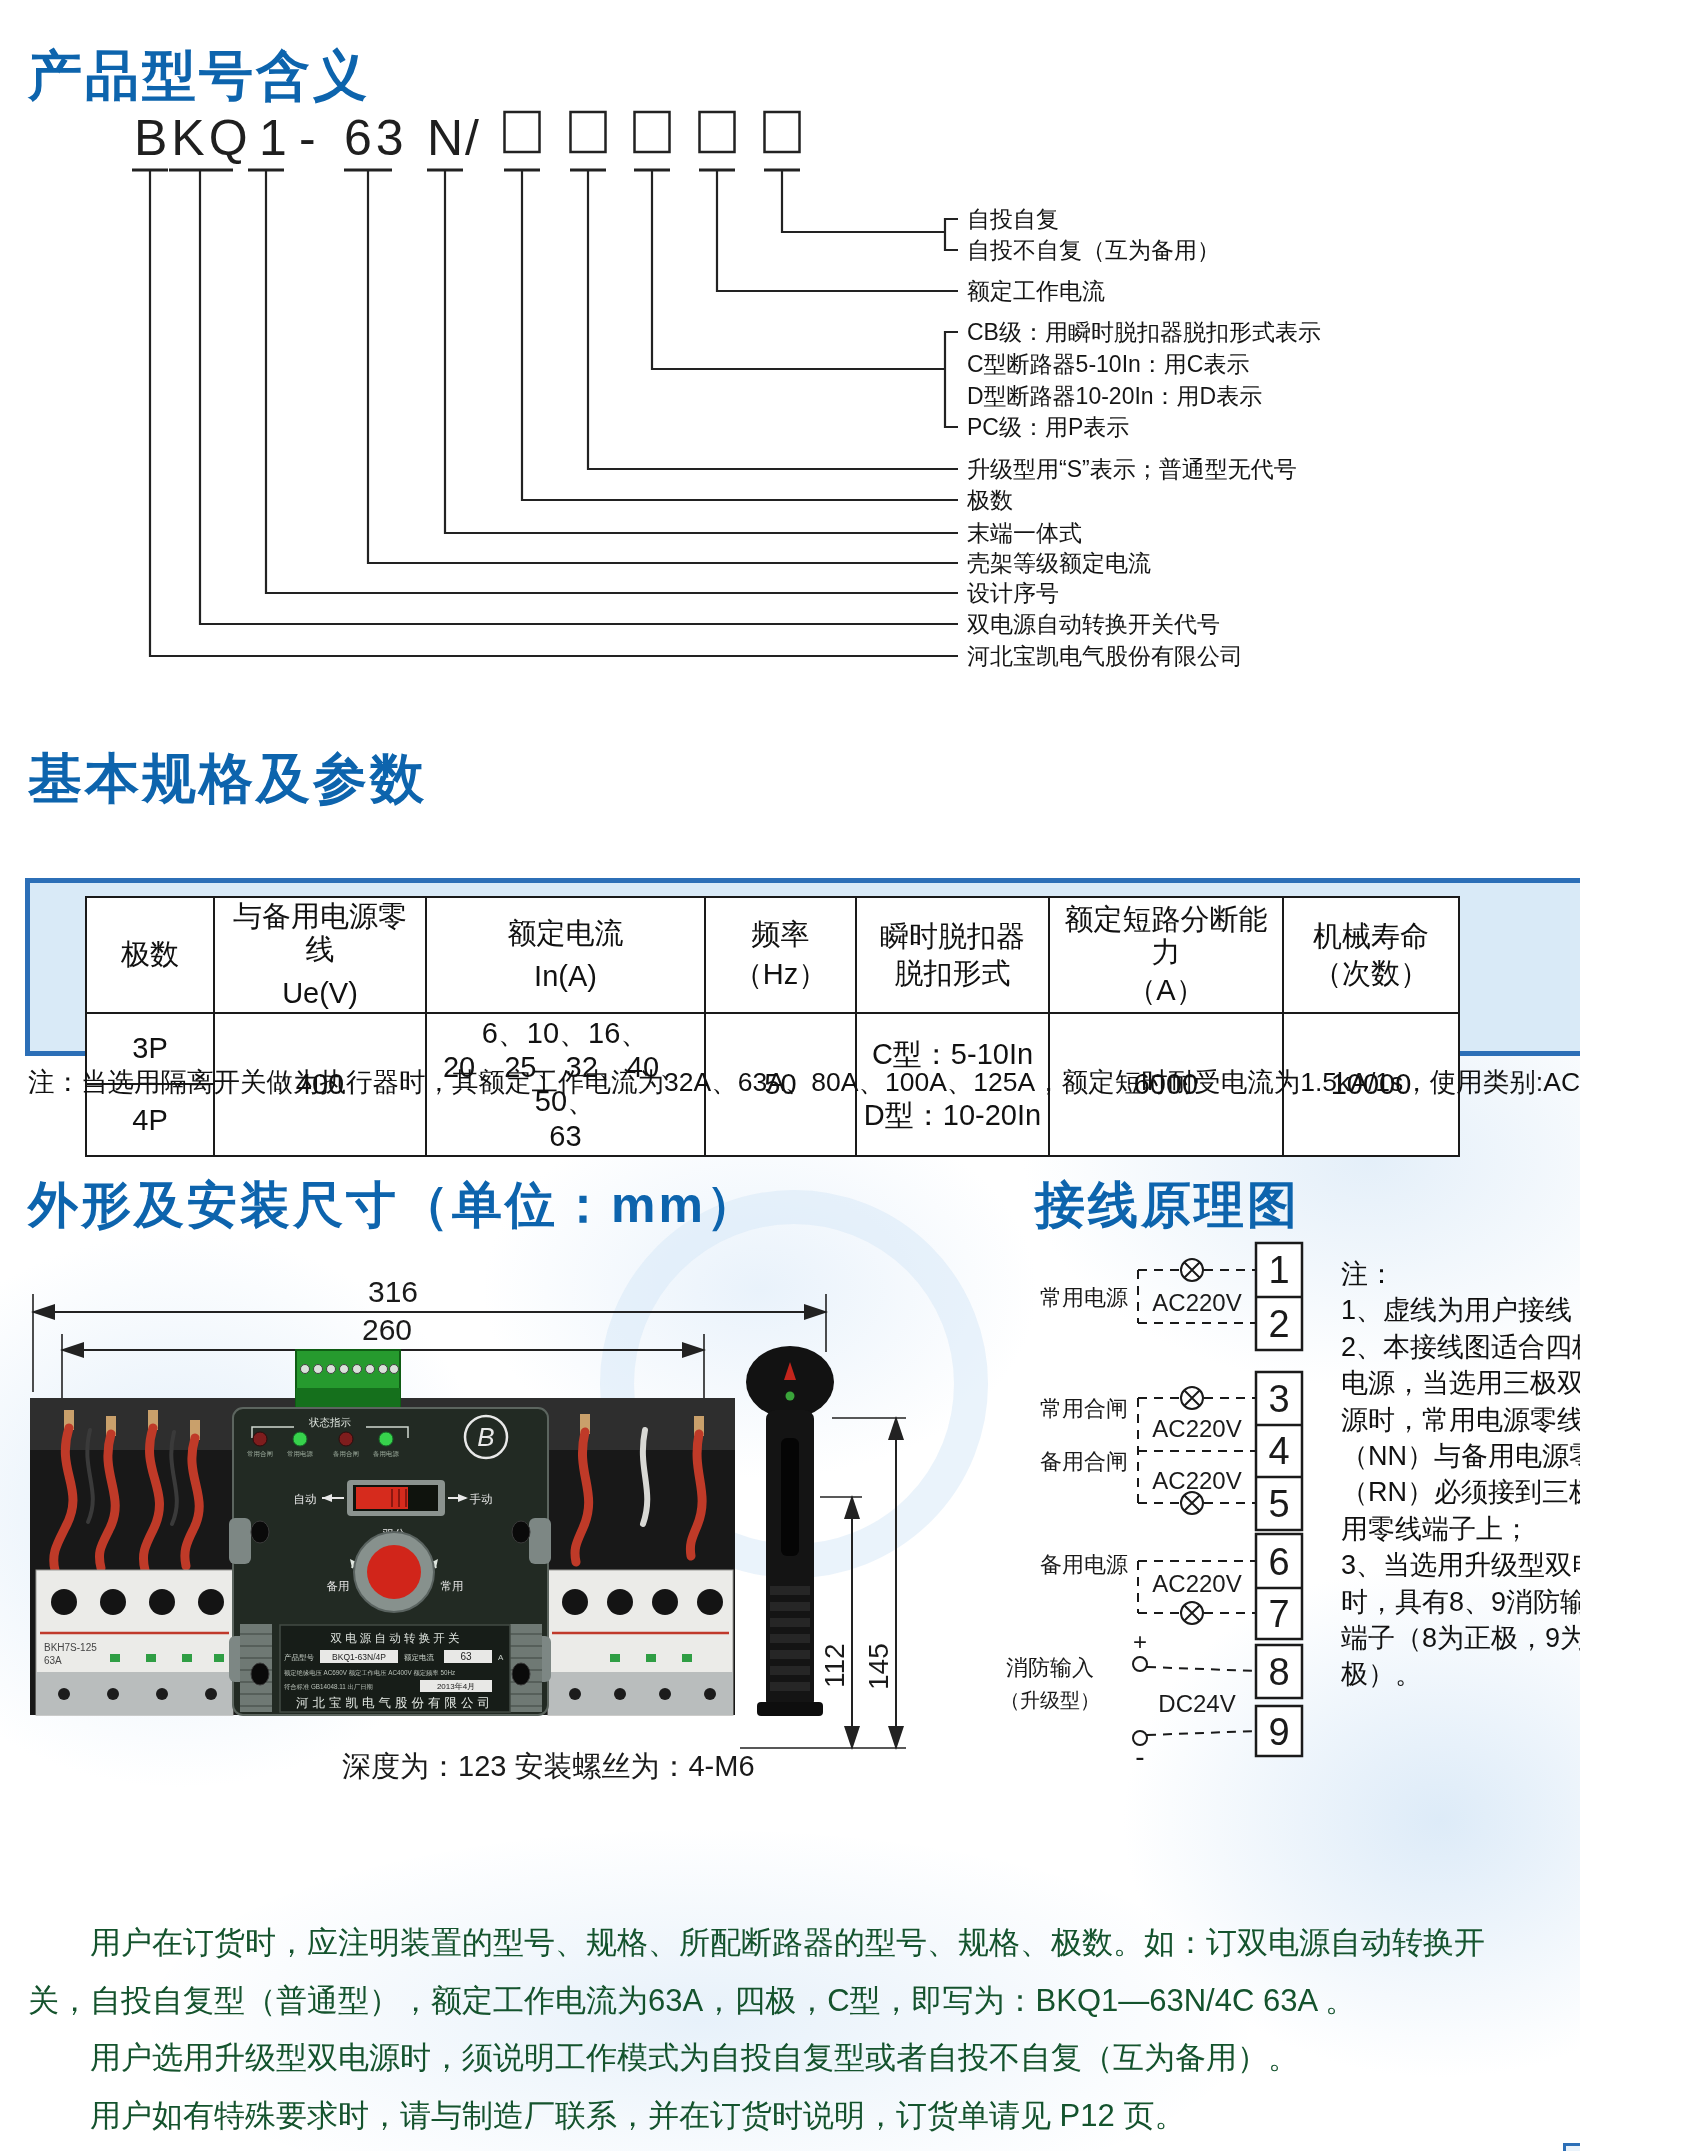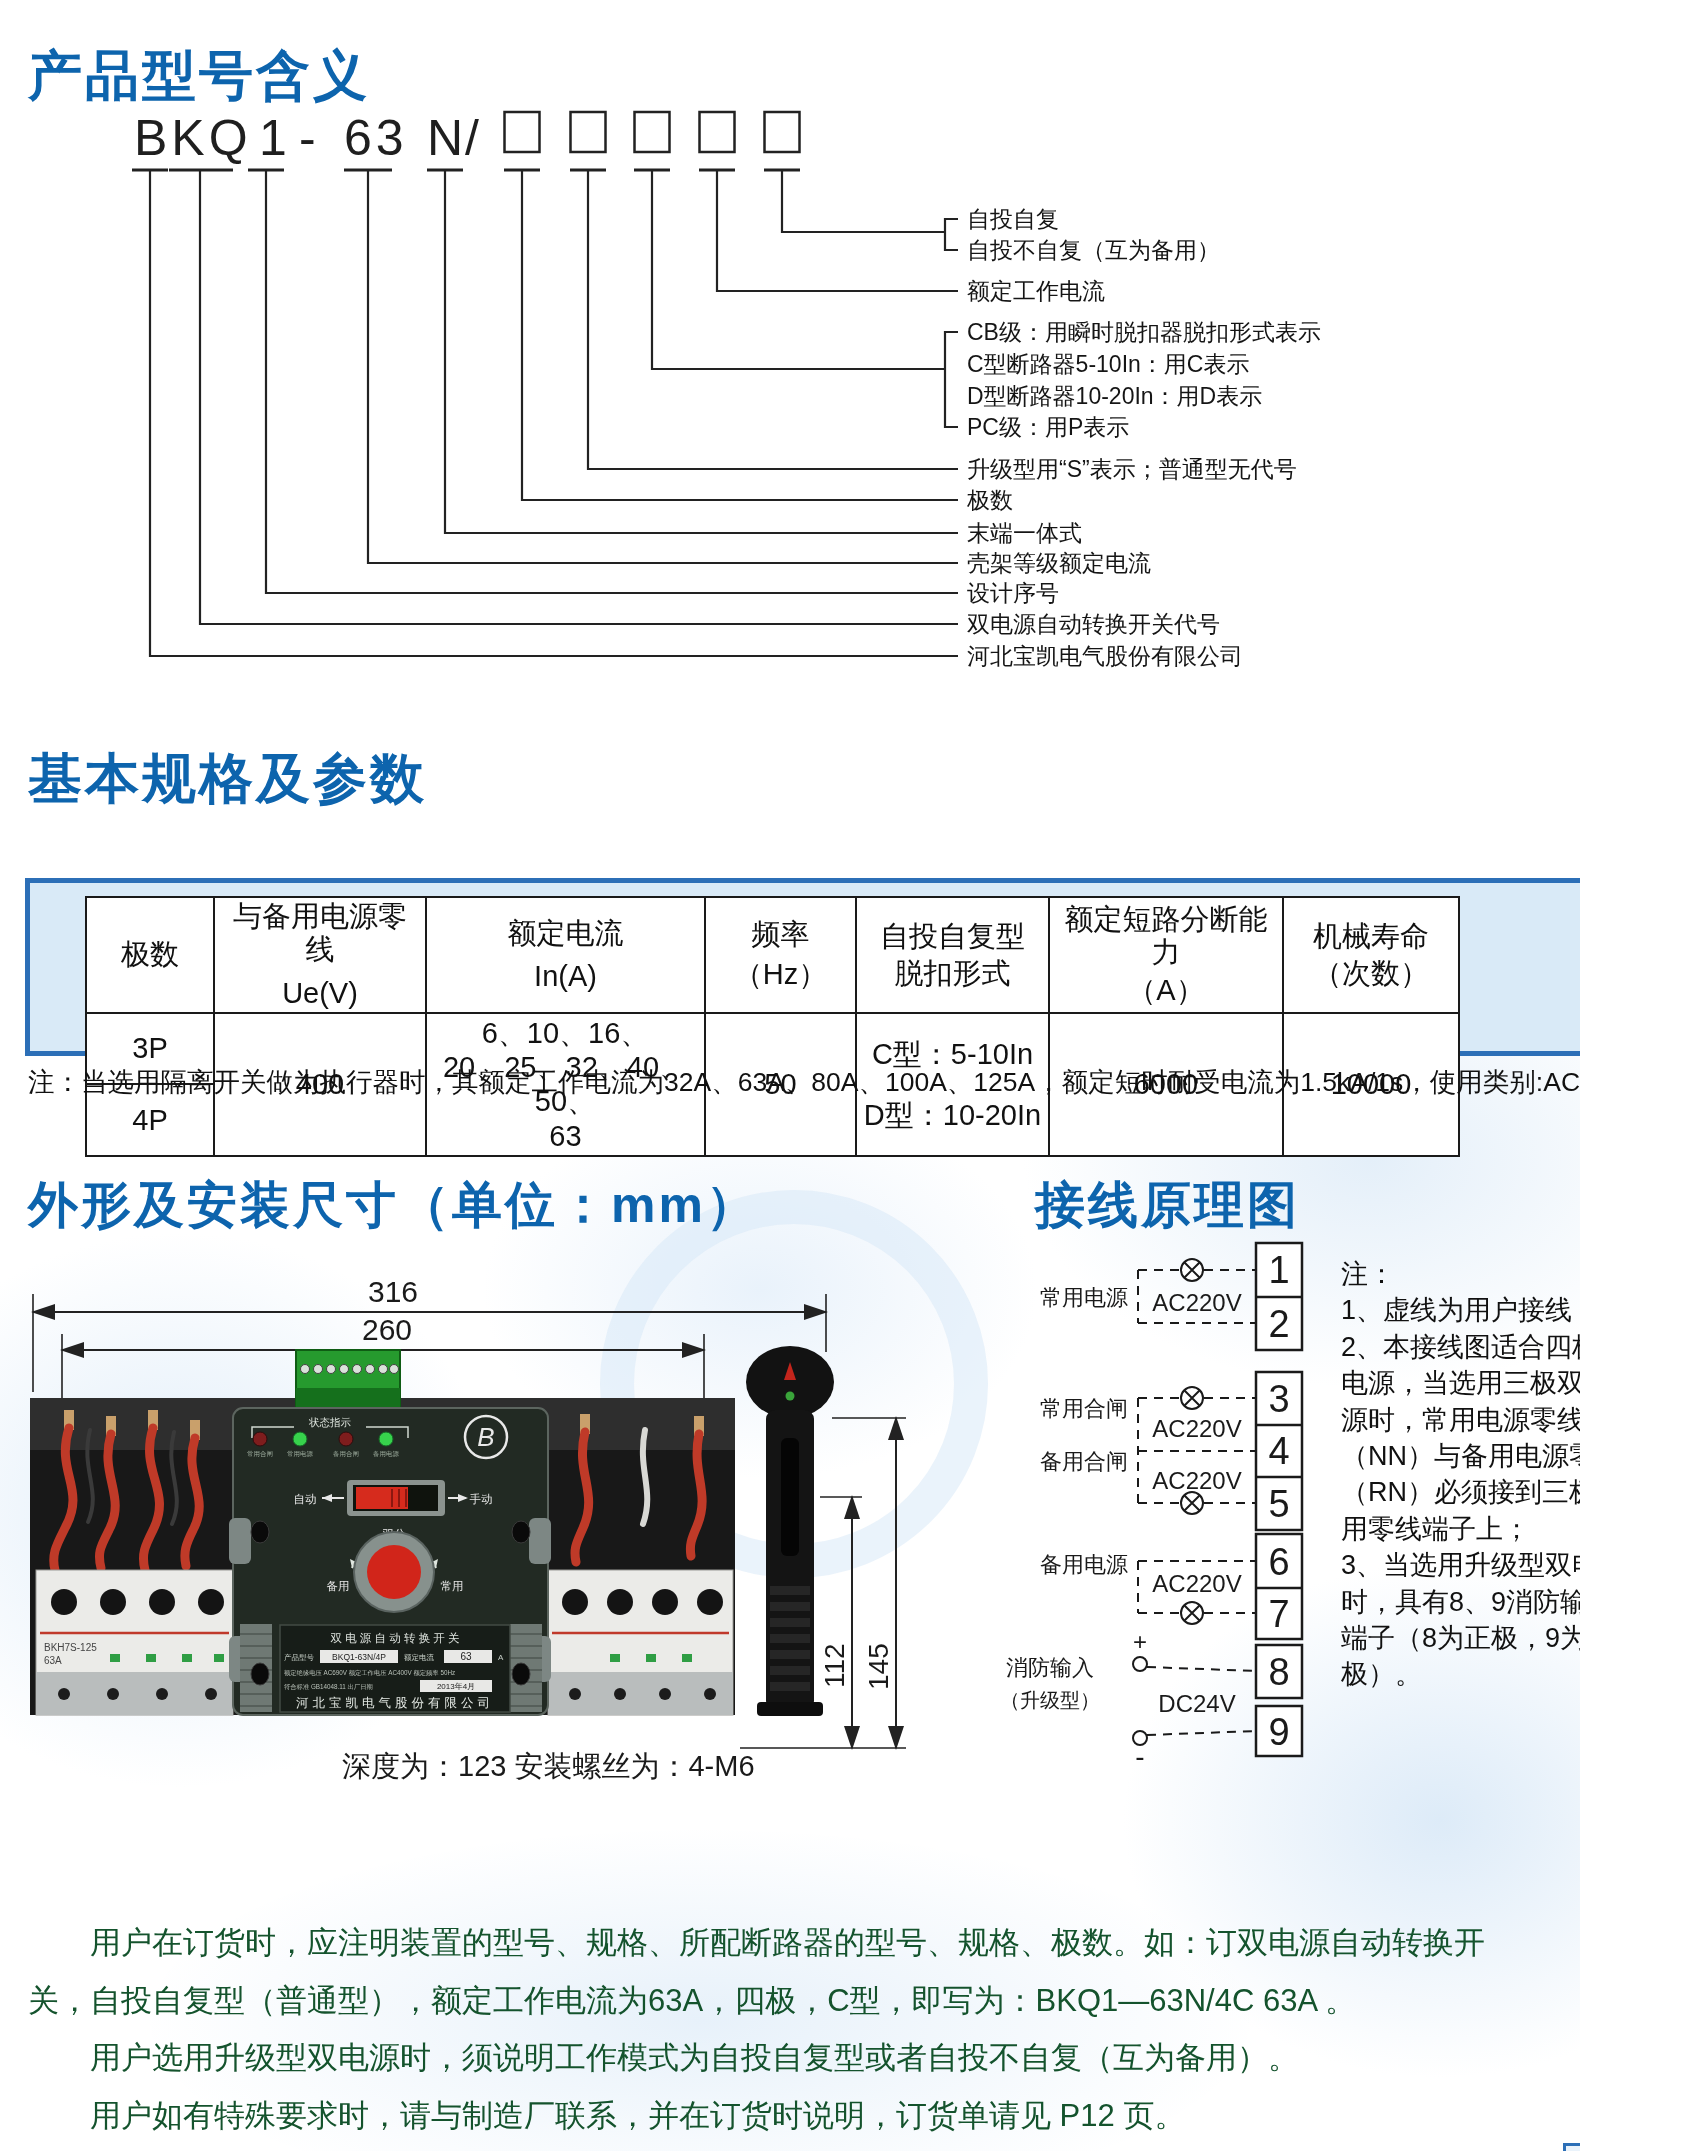--- a/index.html
+++ b/index.html
@@ -116,21 +116,21 @@
               <div class="l2">Ue(V)</div>
             </th>
         <th class="h2">
               <div>额定电流</div>
               <div class="l2">In(A)</div>
             </th>
         <th>
               <div>频率（Hz）</div>
             </th>
         <th class="h2">
-              <div>自投自复型</div>
+              <div>瞬时脱扣器</div>
               <div class="l2" style="margin-top:4px;">脱扣形式</div>
             </th>
         <th class="h2">
               <div>额定短路分断能力</div>
               <div class="l2" style="margin-top:4px;">（A）</div>
             </th>
         <th class="h2">
               <div>机械寿命</div>
               <div class="l2" style="margin-top:4px;">（次数）</div>
             </th>

